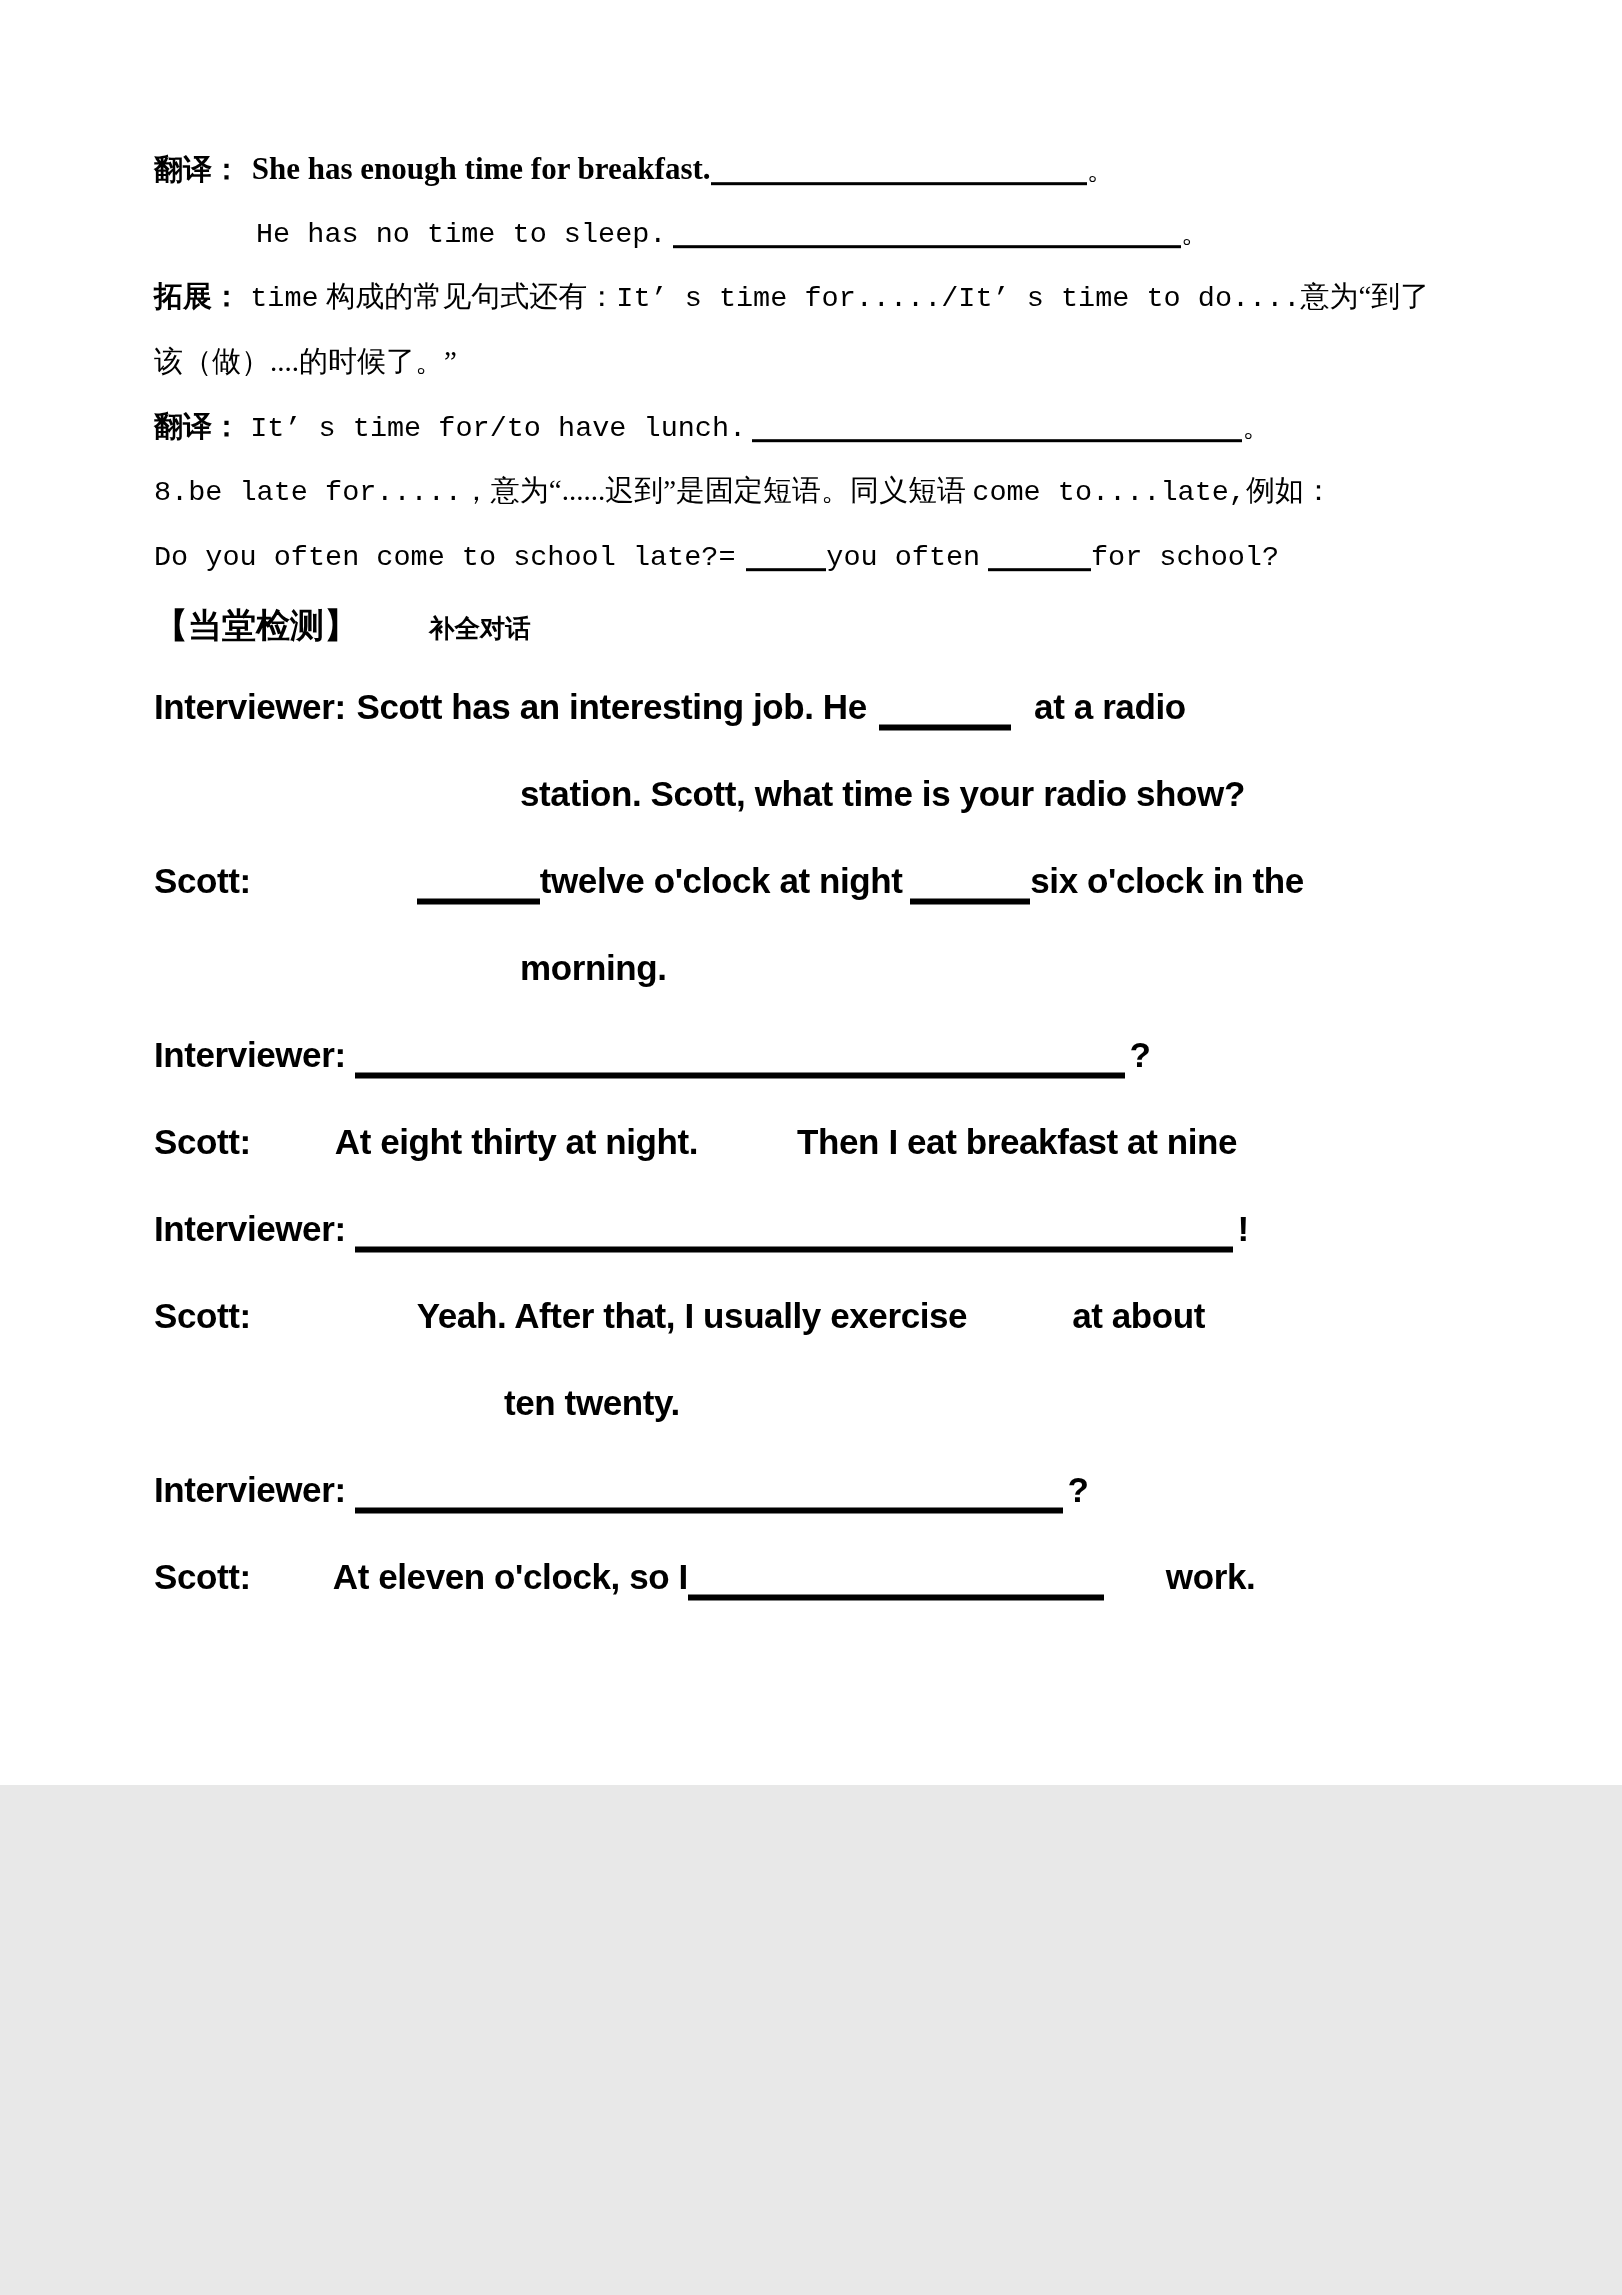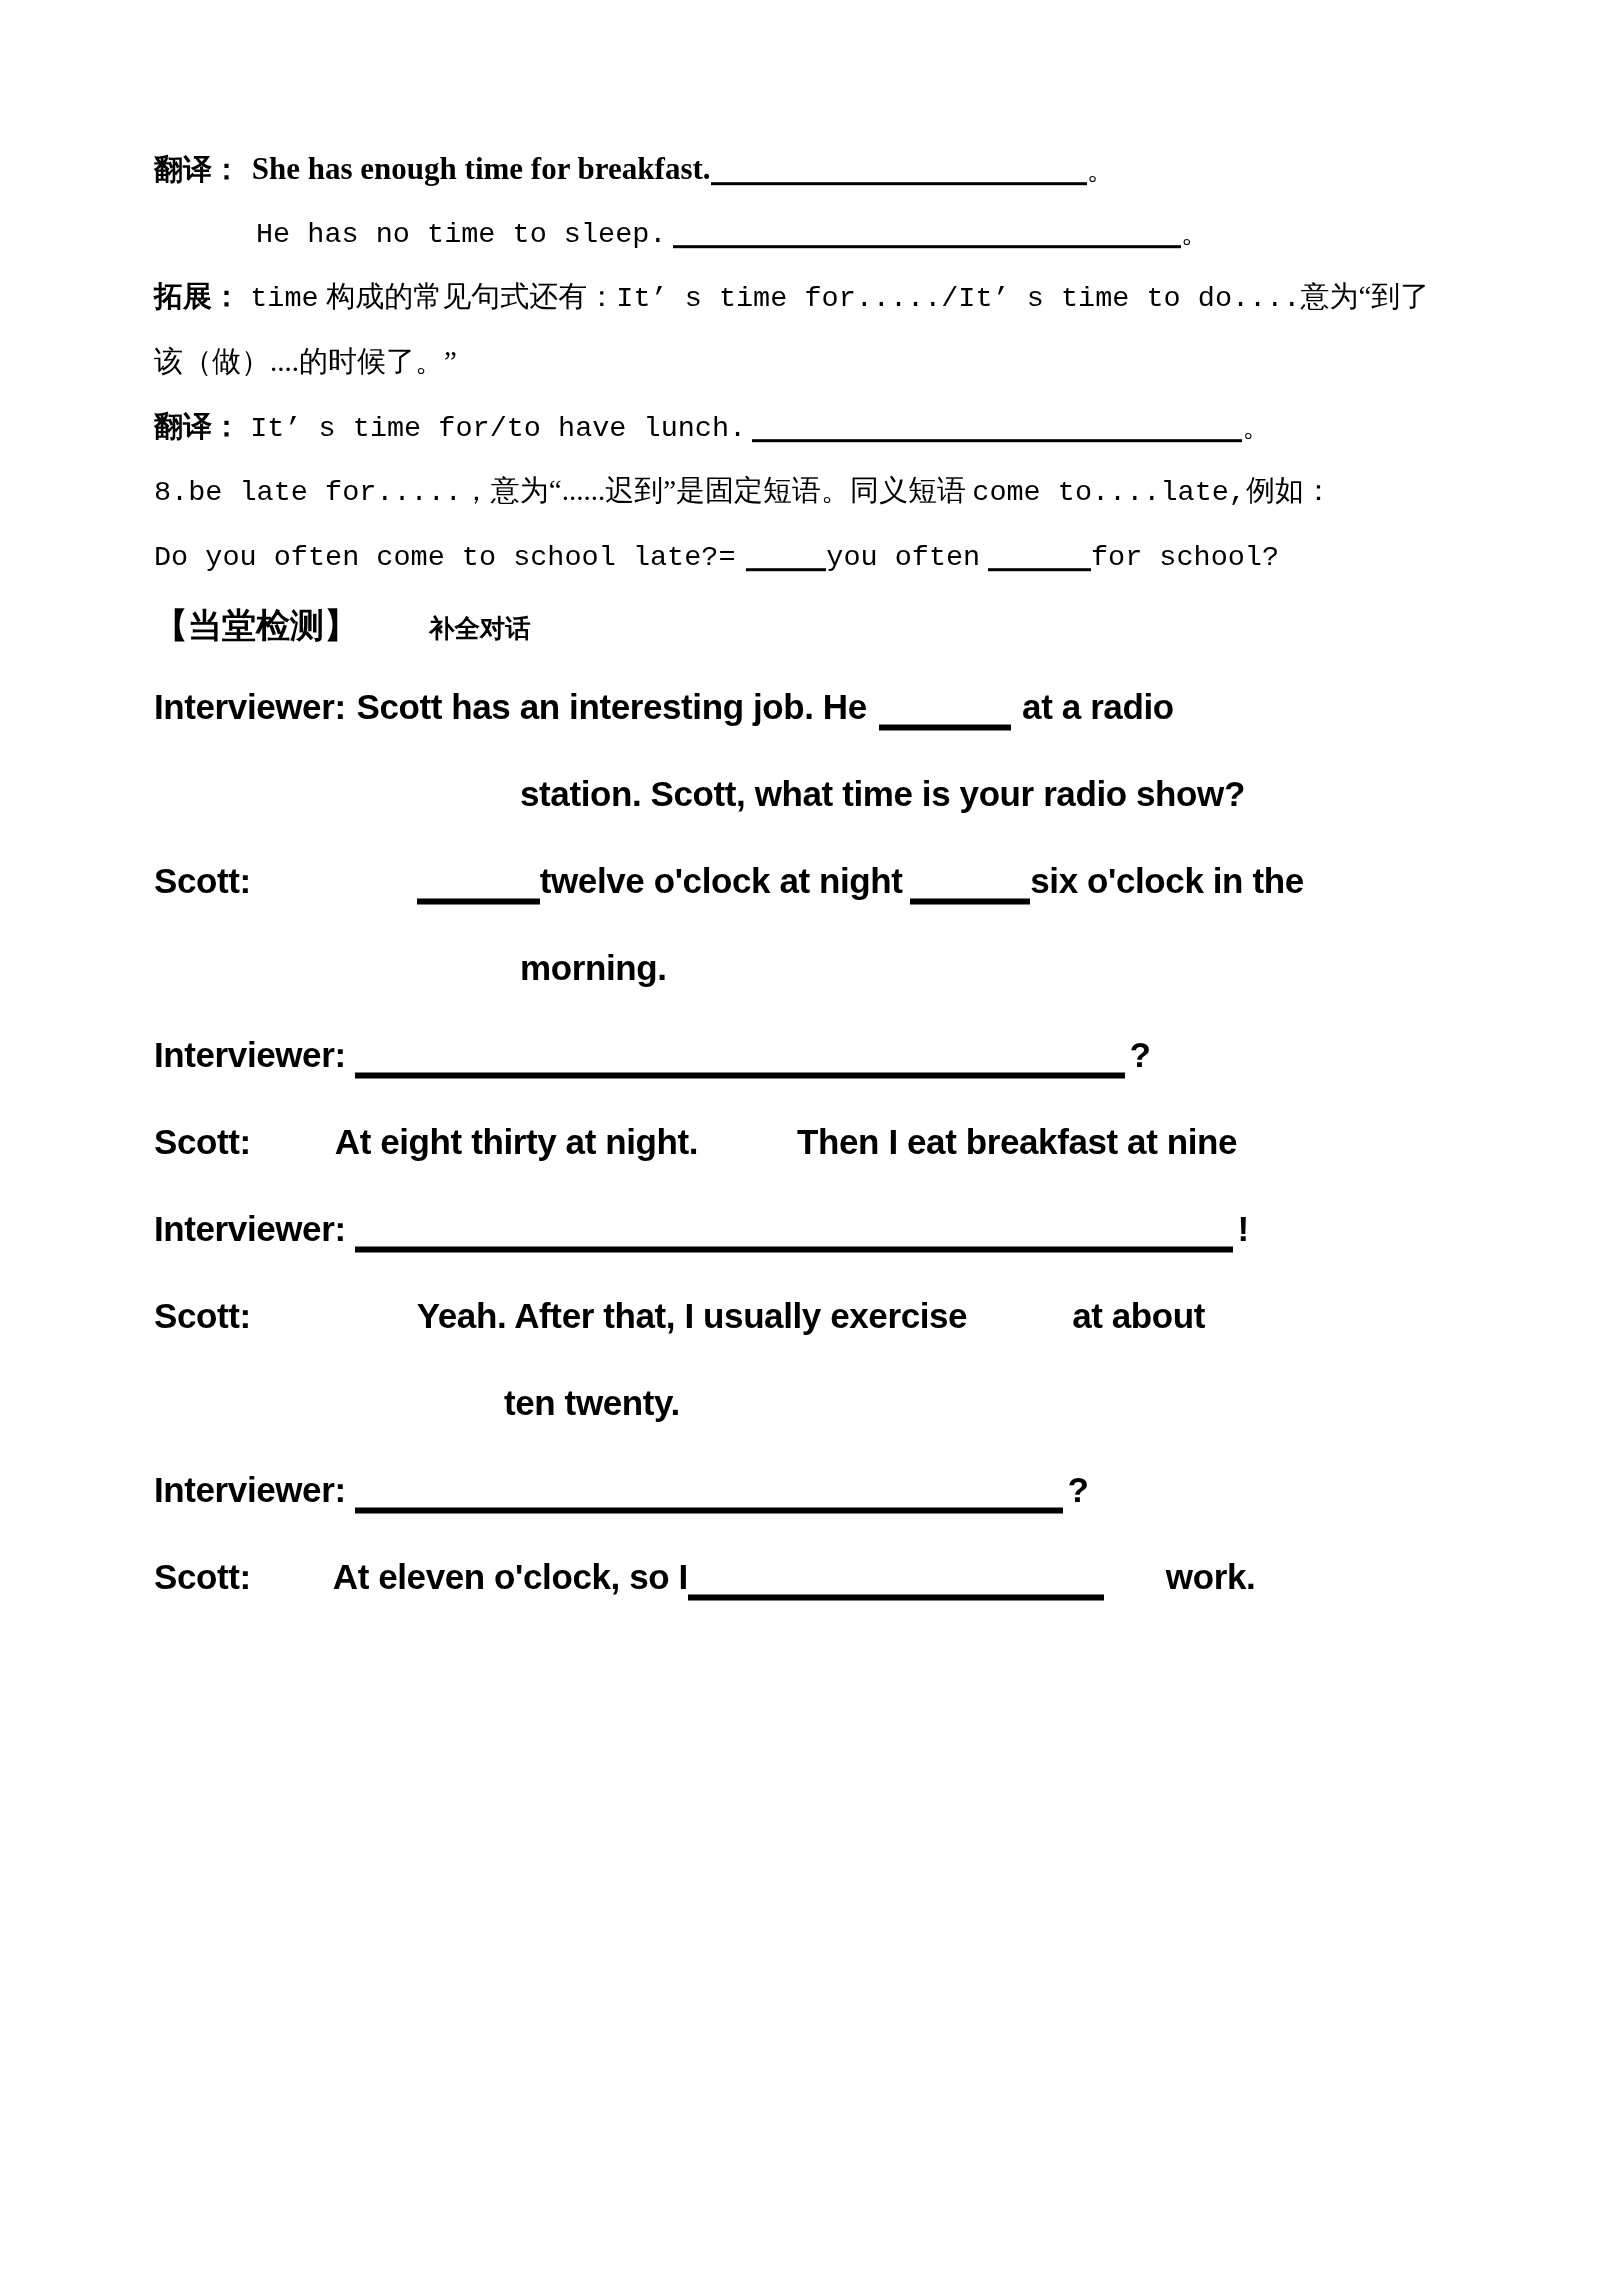--- a/index.html
+++ b/index.html
@@ -1,19 +1,19 @@
 <!DOCTYPE html>
 <html style="font-size:12.3px"><head>
 <meta charset="utf-8">
 <style>
   html, body { margin: 0; padding: 0; background: #e8e8e8; }
   .page {
     position: relative;
     width: 1623px;
-    height: 2295px;
+    height: 1785px;
     background: #ffffff;
     color: #000000;
     overflow: hidden;
   }
   .line { position: absolute; left: 154px; white-space: nowrap; }
 
   
   .gline { font-size: 29px; line-height: 1.2; }
   .zhb  { font-family: "Liberation Serif", serif; font-weight: bold; }
   .zh   { font-family: "Liberation Serif", serif; font-weight: normal; }
@@ -64,21 +64,21 @@
 
   <div class="line gline" style="top:538px">
     <span class="mono">Do you often come to school late?=</span><span class="blank" style="width:80px; margin-left:10.8px"></span><span class="mono">you often</span><span class="blank" style="width:103px; margin-left:7.7px"></span><span class="mono">for school?</span>
   </div>
 
   <div class="line hline" style="top:603px">
     <span class="hdr">【当堂检测】</span><span class="subhdr">补全对话</span>
   </div>
 
   <div class="line dline" style="top:686px">
-    <span>Interviewer:</span><span style="margin-left:10.8px">Scott has an interesting job. He</span><span class="blank b-dlg" style="width:132px; margin-left:12.3px"></span><span style="margin-left:11px">at a radio</span>
+    <span>Interviewer:</span><span style="margin-left:10.8px">Scott has an interesting job. He</span><span class="blank b-dlg" style="width:132px; margin-left:12.3px"></span><span style="margin-left:23px">at a radio</span>
   </div>
 
   <div class="line dline" style="top:860px">
     <span>Scott:</span><span class="blank b-dlg" style="width:123px; margin-left:166px"></span><span>twelve o'clock at night</span><span class="blank b-dlg" style="width:120px; margin-left:7.7px"></span><span>six o'clock in the</span>
   </div>
 
   <div class="line dline" style="top:773px; left:520px">
     <span>station. Scott, what time is your radio show?</span>
   </div>
 

